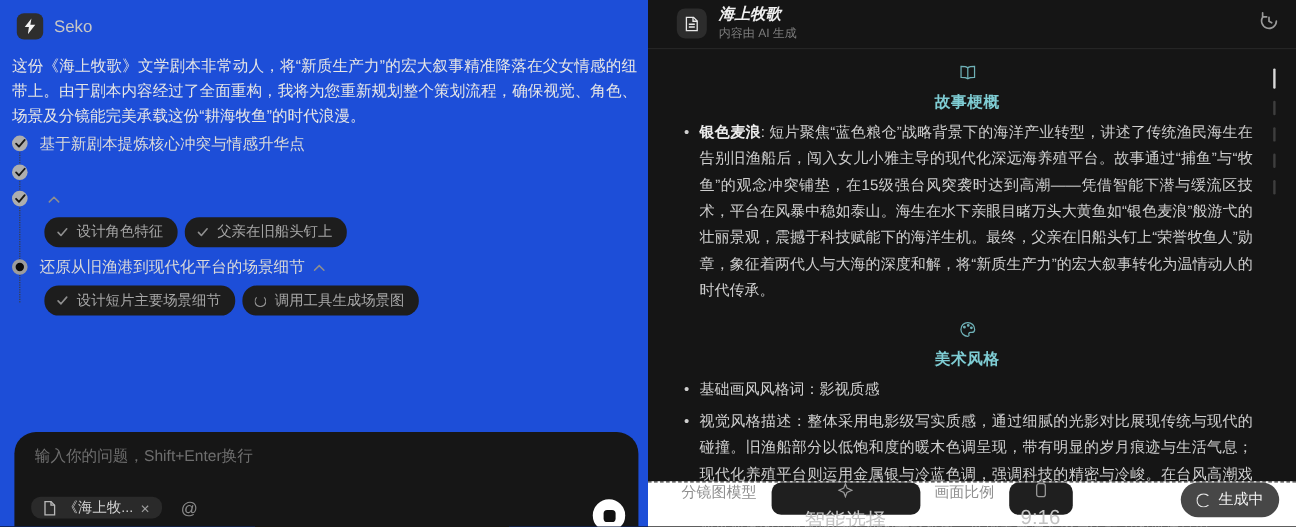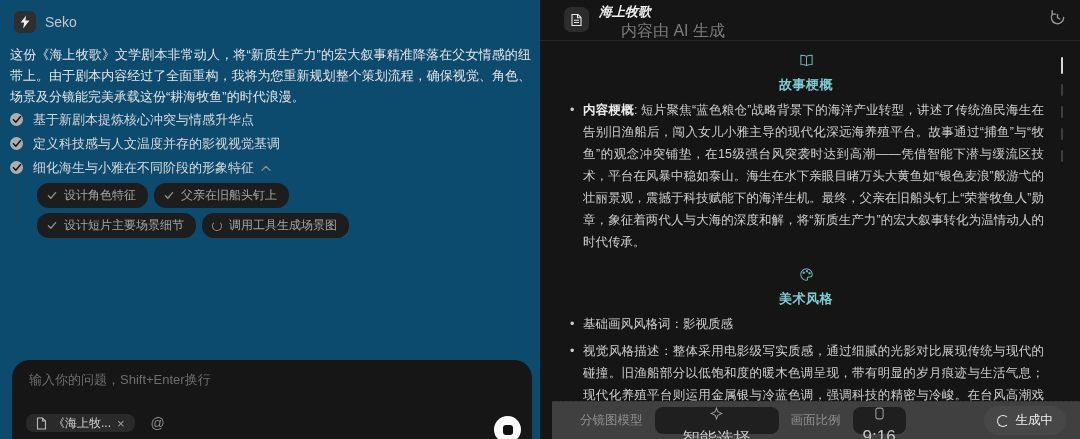--- a/index.html
+++ b/index.html
@@ -1,21 +1,21 @@
 <!DOCTYPE html>
 <html><head>
 <meta charset="utf-8">
 <style>
   * { margin:0; padding:0; box-sizing:border-box; }
   html,body { width:1080px; height:439px; overflow:hidden; background:#0b0b0b;
     font-family:"Liberation Sans","DejaVu Sans",sans-serif; }
   .app { position:relative; width:1080px; height:439px; background:#0b0b0b; overflow:hidden; }
 
   
-  .left-panel { position:absolute; left:0; top:0; width:540px; height:439px; background:#0c4a6e; overflow:hidden; }
+  .left-panel { position:absolute; left:0; top:0; width:540px; height:439px; background:#1d4ed8; overflow:hidden; }
   .brand { position:absolute; left:14px; top:11px; display:flex; align-items:center; gap:9px; }
   .brand-icon { width:22px; height:22px; border-radius:6px; background:#2e2e2e; display:flex; align-items:center; justify-content:center; color:#f2f2f2; }
   .brand-name { font-size:14px; color:#c6c6c6; }
   .intro { position:absolute; left:10px; top:44px; width:521px; font-size:13px; line-height:21px; color:#e5e5e5; text-align:justify; }
   .tasks { position:absolute; left:10px; top:108px; width:515px; }
   .task-line { position:absolute; left:6px; top:13px; bottom:16px; border-left:1px dotted #3c3c3c; }
   .task-item { position:relative; }
   .task-row { display:flex; align-items:flex-start; gap:10px; padding:4px 0; }
   .task-status { flex:0 0 auto; margin-top:1px; width:13px; height:13px; border-radius:50%; position:relative; }
   .task-status.done { background:#aeaeae; display:flex; align-items:center; justify-content:center; color:#161616; }
@@ -37,37 +37,37 @@
   .chip-close { color:#a0a0a0; font-size:13px; cursor:pointer; }
   .at-button { color:#8a8a8a; font-size:14px; }
   .stop-button { position:absolute; right:11px; top:56px; width:27px; height:27px; border-radius:50%; background:#ffffff; display:flex; align-items:center; justify-content:center; cursor:pointer; }
   .stop-square { width:10px; height:10px; border-radius:3px; background:#101010; }
 
   
   .right-panel { position:absolute; left:540px; top:0; width:540px; height:439px; background:#151515; overflow:hidden; }
   .doc-header { position:absolute; top:0; left:0; right:0; height:41px; border-bottom:1px solid #252525; }
   .doc-icon { position:absolute; left:24px; top:7px; width:25px; height:25px; border-radius:7px; background:#2c2c2c; display:flex; align-items:center; justify-content:center; color:#e8e8e8; }
   .doc-title { position:absolute; left:59px; top:3px; font-size:13px; font-weight:700; color:#f0f0f0;font-style:italic; }
-  .doc-subtitle { position:absolute; left:59px; top:21px; font-size:16px; color:#7d7d7d;margin-left:22px; }
+  .doc-subtitle { position:absolute; left:59px; top:21px; font-size:10px; color:#7d7d7d; }
   .history-button { position:absolute; right:14px; top:9px; color:#9a9a9a; cursor:pointer; display:flex; }
 
   .doc-body { position:absolute; left:28px; right:36px; top:53px; }
   .doc-section { margin-bottom:14px; }
   .sec-head { display:flex; align-items:center; gap:8px; color:#7fcdd4; margin-bottom:3px;flex-direction:column; }
   .sec-icon { display:flex; opacity:.85; }
   .sec-title { font-size:13px; font-weight:700; letter-spacing:.5px; }
   .bullet { position:relative; padding-left:15px; font-size:12.5px; line-height:22px; color:#cfcfcf; margin-top:5px; text-align:justify; }
   .bullet::before { content:"•"; position:absolute; left:2px; color:#cfcfcf; }
   .b-label.bold { font-weight:700; color:#ebebeb; }
 
   .scroll-marks { position:absolute; right:17px; top:57px; display:flex; flex-direction:column; gap:10px; align-items:center; }
   .scroll-dash { width:2.5px; height:12px; border-radius:2px; background:#3e3e3e; }
   .scroll-dash.current { height:17px; background:#d8d8d8; }
 
-  .doc-footer { position:absolute; left:12px; right:0; bottom:0; height:38px; border-top:1px dashed #323232; background:#404040; display:flex; align-items:center; gap:12px; padding:0 14px 0 28px; }
+  .doc-footer { position:absolute; left:0; right:0; bottom:0; height:38px; border-top:1px dashed #323232; background:#ffffff; display:flex; gap:12px; padding:0 14px 0 28px; }
   .footer-label { font-size:12.5px; color:#8f8f8f; }
   .dropdown { display:flex; align-items:center; gap:7px; background:#1f1f1f; border-radius:8px; height:27px; padding:0 10px; color:#c3c3c3; font-size:17px; cursor:pointer;flex-direction:column; }
   .dropdown.model { width:124px; }
   .dropdown .chev { color:#7c7c7c; margin-left:auto; display:flex; }
   .dropdown-icon { color:#9a9a9a; display:flex; }
   .generate-button { margin-left:auto; display:flex; align-items:center; gap:7px; background:#474747; border-radius:15px; height:29px; padding:0 13px; color:#f2f2f2; font-size:12.5px; cursor:pointer; }
   .btn-spinner { width:12px; height:12px; border-radius:50%; border:1.6px solid #e8e8e8; border-right-color:transparent; animation:spin 1.1s linear infinite; }
   @keyframes spin { to { transform:rotate(360deg); } }
 </style>
 </head>
@@ -102,33 +102,32 @@
 
   </div>
 
   <div class="task-item">
     <div class="task-row">
       <span class="task-status done">
               <svg width="10" height="9" viewBox="0 0 11 10" fill="none" stroke="currentColor" stroke-width="1.7" stroke-linecap="round" stroke-linejoin="round">
                 <path d="M1.5 5.2 4.2 8 9.5 1.8"></path>
               </svg>
             </span>
-      <span class="task-label"><span class="t-text">定义科技感与人文温度并存的影视视觉基调</span></span>
     </div>
 
   </div>
 
   <div class="task-item">
     <div class="task-row">
       <span class="task-status done">
               <svg width="10" height="9" viewBox="0 0 11 10" fill="none" stroke="currentColor" stroke-width="1.7" stroke-linecap="round" stroke-linejoin="round">
                 <path d="M1.5 5.2 4.2 8 9.5 1.8"></path>
               </svg>
             </span>
-      <span class="task-label"><span class="t-text">细化海生与小雅在不同阶段的形象特征</span><span class="task-chevron"><svg width="10" height="7" viewBox="0 0 11 7" fill="none" stroke="currentColor" stroke-width="1.4" stroke-linecap="round">
+      <span class="task-label"><span class="task-chevron"><svg width="10" height="7" viewBox="0 0 11 7" fill="none" stroke="currentColor" stroke-width="1.4" stroke-linecap="round">
                   <path d="M1.2 5.4 5.5 1.2 9.8 5.4"></path>
                 </svg></span></span>
     </div>
     <div class="subtasks">
   <span class="subtask-pill">
     <span class="pill-check">
                 <svg width="10" height="9" viewBox="0 0 11 10" fill="none" stroke="currentColor" stroke-width="1.5" stroke-linecap="round" stroke-linejoin="round">
                   <path d="M1.5 5.2 4.2 8 9.5 1.8"></path>
                 </svg>
               </span>
@@ -140,20 +139,26 @@
                 <svg width="10" height="9" viewBox="0 0 11 10" fill="none" stroke="currentColor" stroke-width="1.5" stroke-linecap="round" stroke-linejoin="round">
                   <path d="M1.5 5.2 4.2 8 9.5 1.8"></path>
                 </svg>
               </span>
               <span class="s-text">父亲在旧船头钉上</span>
   </span>
 </div>
   </div>
 
   <div class="task-item">
+    <div class="task-row">
+      <span class="task-status active"></span>
+      <span class="task-label"><span class="t-text">还原从旧渔港到现代化平台的场景细节</span><span class="task-chevron"><svg width="10" height="7" viewBox="0 0 11 7" fill="none" stroke="currentColor" stroke-width="1.4" stroke-linecap="round">
+                  <path d="M1.2 5.4 5.5 1.2 9.8 5.4"></path>
+                </svg></span></span>
+    </div>
     <div class="subtasks">
   <span class="subtask-pill">
     <span class="pill-check">
                 <svg width="10" height="9" viewBox="0 0 11 10" fill="none" stroke="currentColor" stroke-width="1.5" stroke-linecap="round" stroke-linejoin="round">
                   <path d="M1.5 5.2 4.2 8 9.5 1.8"></path>
                 </svg>
               </span>
               <span class="s-text">设计短片主要场景细节</span>
   </span>
 
@@ -212,21 +217,21 @@
     <div class="sec-head">
       <span class="sec-icon">
               <svg width="15" height="15" viewBox="0 0 16 16" fill="none" stroke="currentColor" stroke-width="1.1">
                 <path d="M8 3.6C6.8 2.7 4.9 2.4 2 2.4v9.8c2.9 0 4.8.3 6 1.2 1.2-.9 3.1-1.2 6-1.2V2.4c-2.9 0-4.8.3-6 1.2z"></path>
                 <path d="M8 3.6v9.8"></path>
               </svg>
             </span>
       <span class="sec-title">故事梗概</span>
     </div>
     <div class="sec-bullets">
-  <div class="bullet"><span class="b-label bold">内容梗概</span><span class="b-sep">: </span><span class="b-text">短片聚焦“蓝色粮仓”战略背景下的海洋产业转型，讲述了传统渔民海生在告别旧渔船后，闯入女儿小雅主导的现代化深远海养殖平台。故事通过“捕鱼”与“牧鱼”的观念冲突铺垫，在15级强台风突袭时达到高潮——凭借智能下潜与缓流区技术，平台在风暴中稳如泰山。海生在水下亲眼目睹万头大黄鱼如“银色麦浪”般游弋的壮丽景观，震撼于科技赋能下的海洋生机。最终，父亲在旧船头钉上“荣誉牧鱼人”勋章，象征着两代人与大海的深度和解，将“新质生产力”的宏大叙事转化为温情动人的时代传承。</span></div>
+  <div class="bullet"><span class="b-label bold">银色麦浪</span><span class="b-sep">: </span><span class="b-text">短片聚焦“蓝色粮仓”战略背景下的海洋产业转型，讲述了传统渔民海生在告别旧渔船后，闯入女儿小雅主导的现代化深远海养殖平台。故事通过“捕鱼”与“牧鱼”的观念冲突铺垫，在15级强台风突袭时达到高潮——凭借智能下潜与缓流区技术，平台在风暴中稳如泰山。海生在水下亲眼目睹万头大黄鱼如“银色麦浪”般游弋的壮丽景观，震撼于科技赋能下的海洋生机。最终，父亲在旧船头钉上“荣誉牧鱼人”勋章，象征着两代人与大海的深度和解，将“新质生产力”的宏大叙事转化为温情动人的时代传承。</span></div>
 </div>
   </div>
 
   <div class="doc-section">
     <div class="sec-head">
       <span class="sec-icon">
               <svg width="15" height="15" viewBox="0 0 16 16" fill="none" stroke="currentColor" stroke-width="1.1">
                 <path d="M8 1.9a6.1 6.1 0 1 0 0 12.2c1 0 1.3-.7 1-1.4-.5-1 .2-2 1.3-2h1.1a2.7 2.7 0 0 0 2.7-2.7A6.1 6.1 0 0 0 8 1.9z"></path>
                 <circle cx="5" cy="6" r=".7" fill="currentColor"></circle>
                 <circle cx="8.4" cy="4.5" r=".7" fill="currentColor"></circle>

